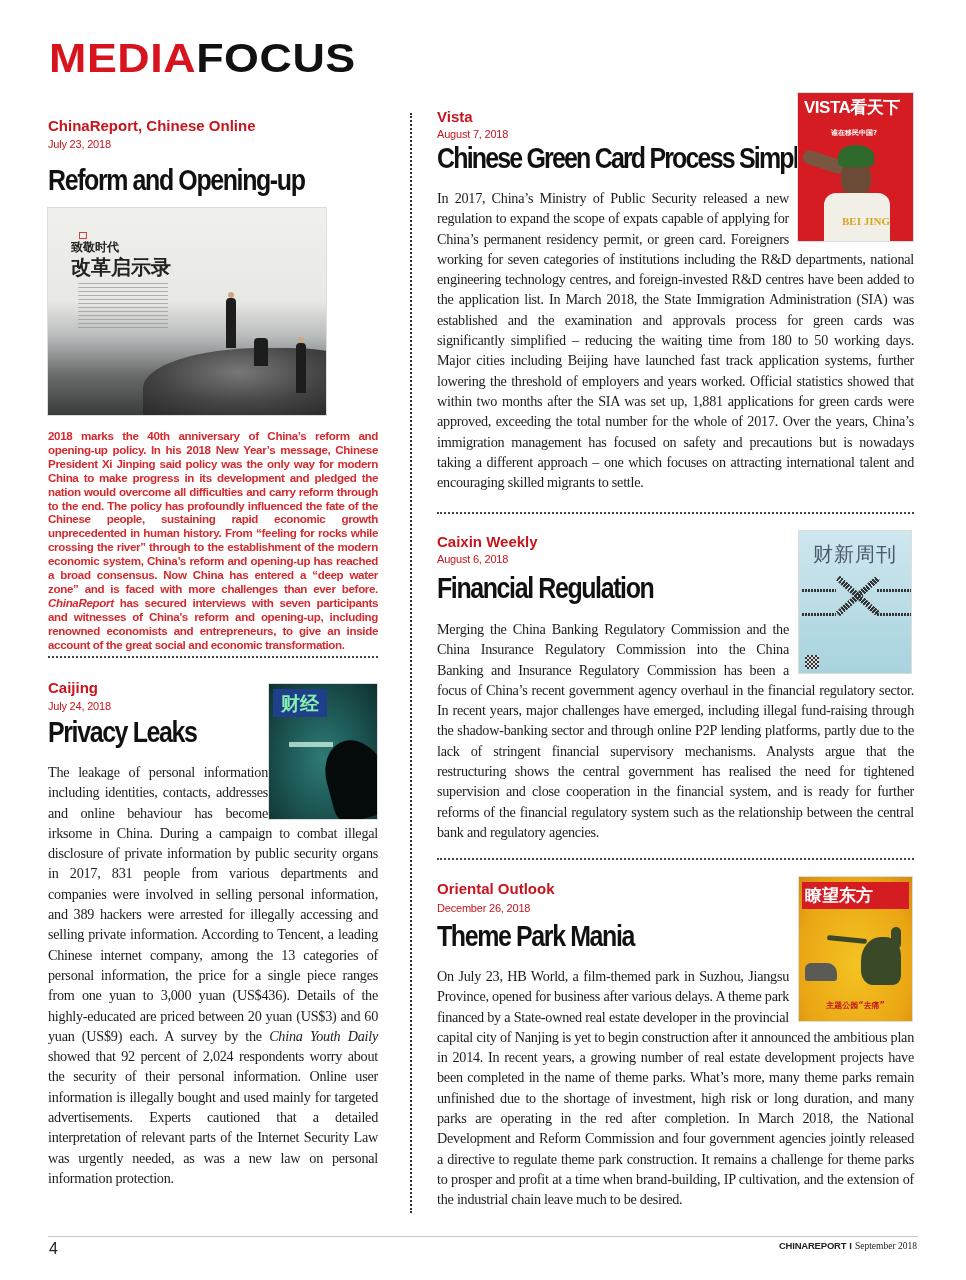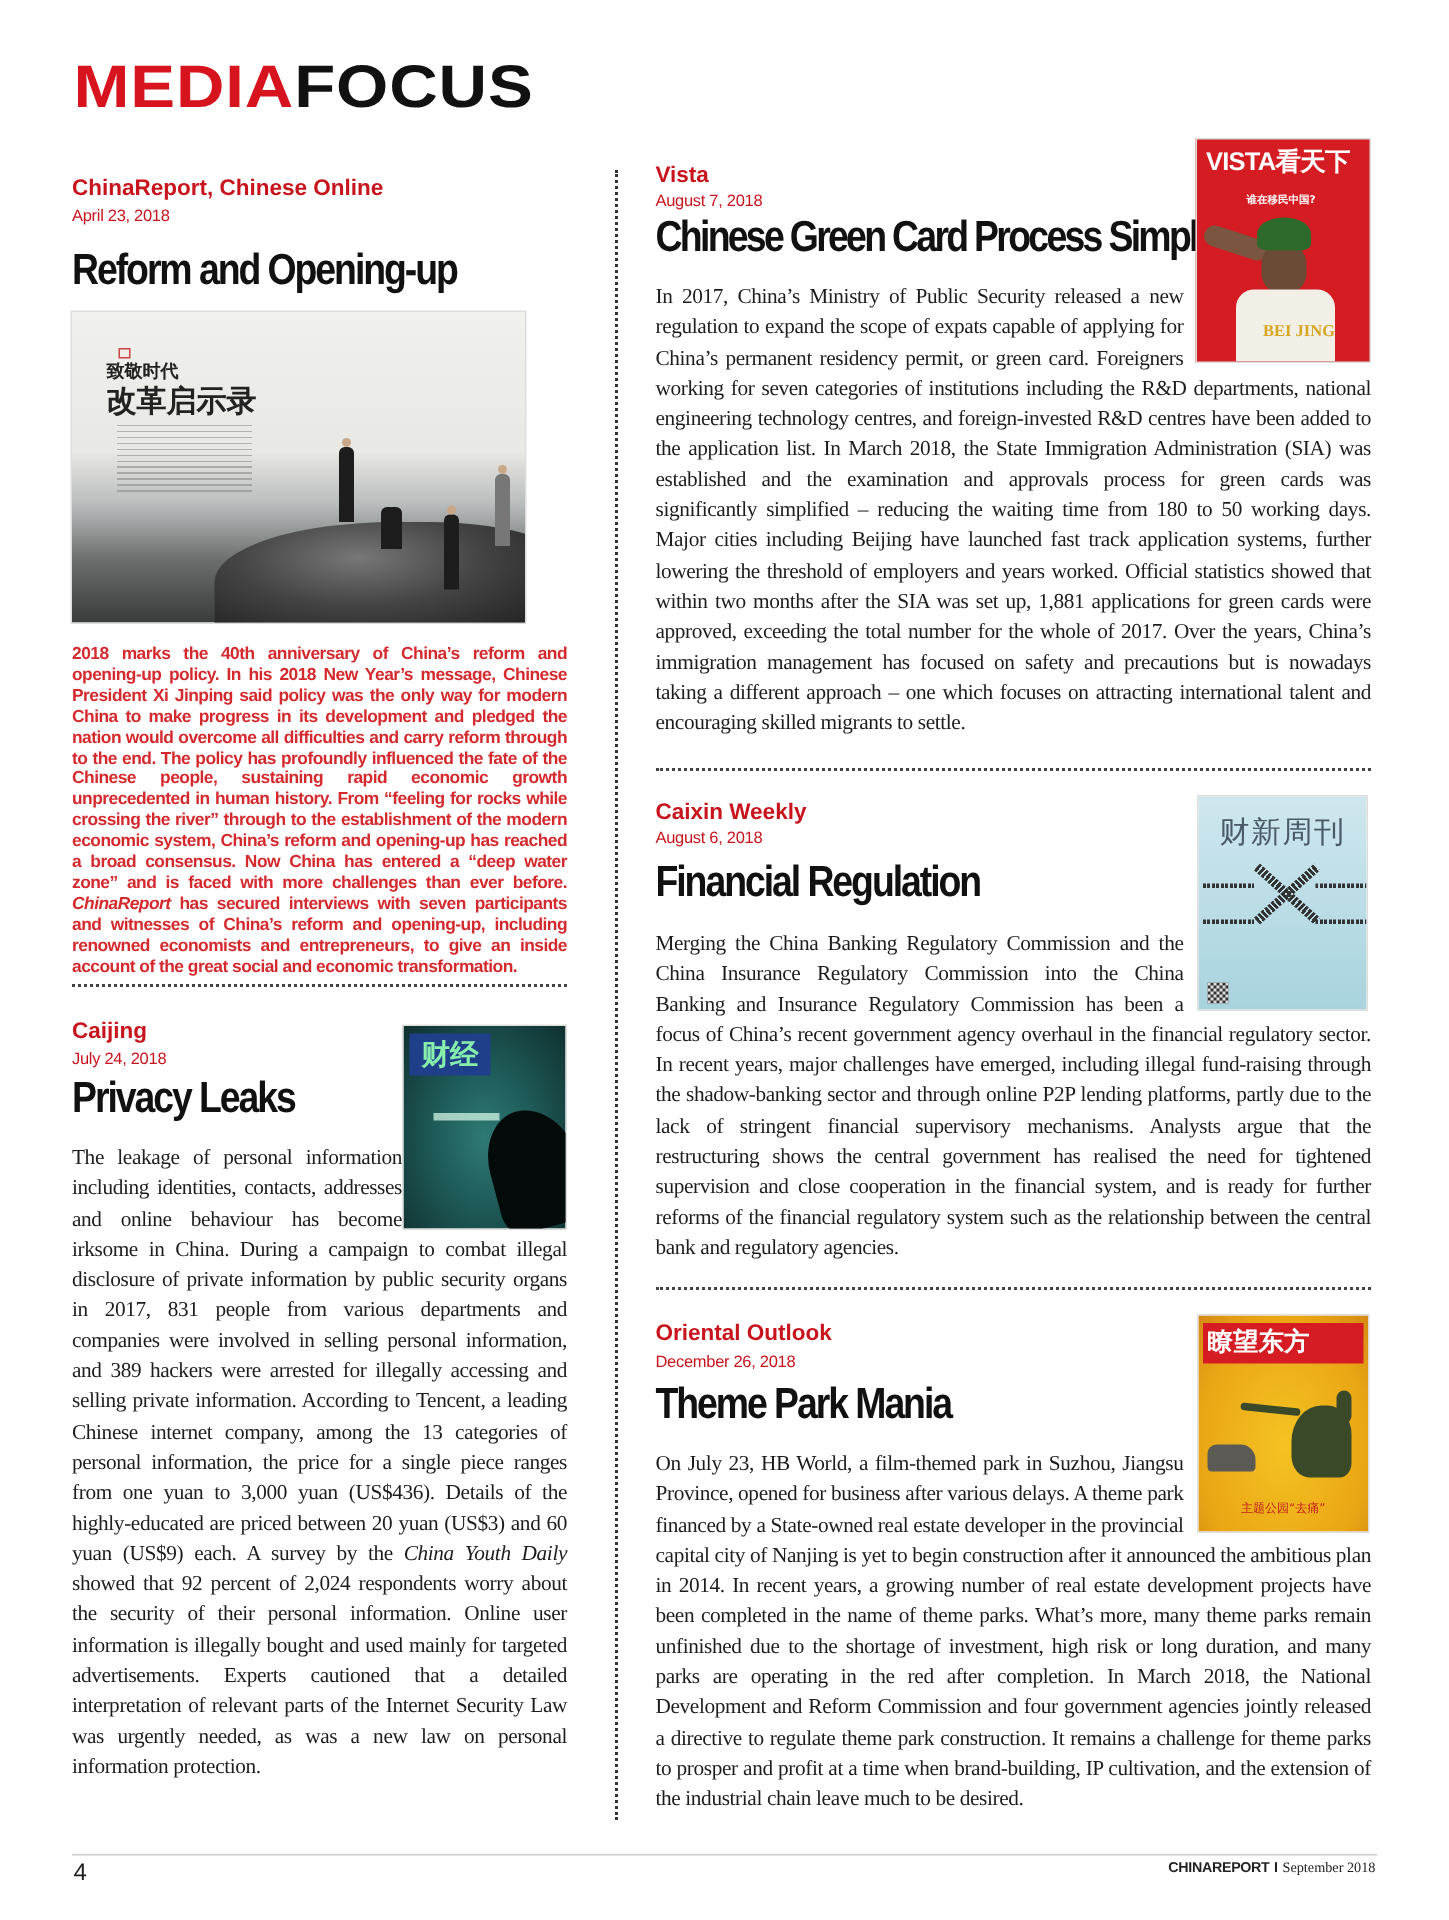--- a/index.html
+++ b/index.html
@@ -56,44 +56,44 @@
   .cover-caixin .x2 { transform: rotate(-42deg); }
   .cover-caixin .line { position: absolute; top: 58px; height: 3px; width: 34px; background: repeating-linear-gradient(90deg, #333 0 2px, transparent 2px 3px); }
   .cover-caixin .qr { position: absolute; left: 6px; bottom: 4px; width: 14px; height: 14px; background: repeating-conic-gradient(#333 0 25%, #ddd 0 50%) 0 0/4px 4px; }
 
   .cover-outlook { background: radial-gradient(ellipse at 50% 60%, #f4c323 0%, #eaa514 70%, #d48a12 100%); }
   .cover-outlook .bar { position: absolute; left: 3px; top: 5px; right: 3px; height: 27px; background: #d51c22; color: #fff; font-family: "DejaVu Sans", sans-serif; font-weight: bold; font-size: 17px; line-height: 27px; padding-left: 3px; }
   .cover-outlook .dino { position: absolute; left: 62px; top: 60px; width: 40px; height: 48px; background: #3a4a28; border-radius: 50% 40% 20% 30%; }
   .cover-outlook .tail { position: absolute; left: 28px; top: 60px; width: 40px; height: 5px; background: #3a4a28; border-radius: 3px; transform: rotate(6deg); }
   .cover-outlook .neck { position: absolute; left: 92px; top: 50px; width: 10px; height: 22px; background: #3a4a28; border-radius: 5px; }
   .cover-outlook .car { position: absolute; left: 6px; top: 86px; width: 32px; height: 18px; background: #5c5a55; border-radius: 6px 10px 3px 3px; }
-  .cover-outlook .cap { position: absolute; left: 0; right: 0; top: 123px; text-align: center; color: #c21a1e; font-family: "DejaVu Sans", sans-serif; font-weight: normal; font-size: 8px; }
+  .cover-outlook .cap { position: absolute; left: 0; right: 0; top: 123px; text-align: center; color: #c21a1e; font-family: "DejaVu Sans", sans-serif; font-weight: bold; font-size: 8px; }
 
   .footer-rule { position: absolute; left: 48px; top: 1236px; width: 870px; border-top: 1px solid #c9c9c9; }
   .page-number { position: absolute; left: 49px; top: 1240px; font-family: "Liberation Sans", sans-serif; font-size: 16px; color: #222; font-weight: 300; }
   .footer-brand { position: absolute; right: 49px; top: 1240px; font-size: 9.5px; color: #222; white-space: nowrap; }
   .footer-brand .brand { font-family: "Liberation Sans", sans-serif; font-weight: bold; letter-spacing: -0.2px; }
   .footer-brand .sep { font-family: "Liberation Sans", sans-serif; font-weight: bold; margin: 0 3px; }
   .footer-brand .issue { font-family: "Liberation Serif", serif; }
 </style>
 </head>
 <body>
 
 <div class="masthead">
   <span class="red">MEDIA</span><span class="black">FOCUS</span>
 </div>
 
 <div class="vdivider"></div>
 
 <section>
   <div class="source" style="left:48px; top:117px;">ChinaReport, Chinese Online</div>
-  <div class="date" style="left:48px; top:138px;">April 23, 2018</div>
+  <div class="date" style="left:48px; top:138px;">July 23, 2018</div>
   <div class="headline" style="left:48px; top:164px; font-size:29px;">Reform and Opening-up</div>
 
-  <div class="cover cover-feature" style="left:47px; top:207px; width:304px; height:209px;">
+  <div class="cover cover-feature" style="left:47px; top:207px; width:280px; height:209px;">
     <div class="cn-seal"></div>
     <div class="cn-title">
       <span>致敬时代</span>
       <b>改革启示录</b>
     </div>
     <div class="txtblock"></div>
     <div class="rock"></div>
     <div class="person" style="left:178px; top:90px; height:50px;"></div>
     <div class="head" style="left:180px; top:84px;"></div>
     <div class="person" style="left:206px; top:130px; height:28px; width:14px;"></div>

